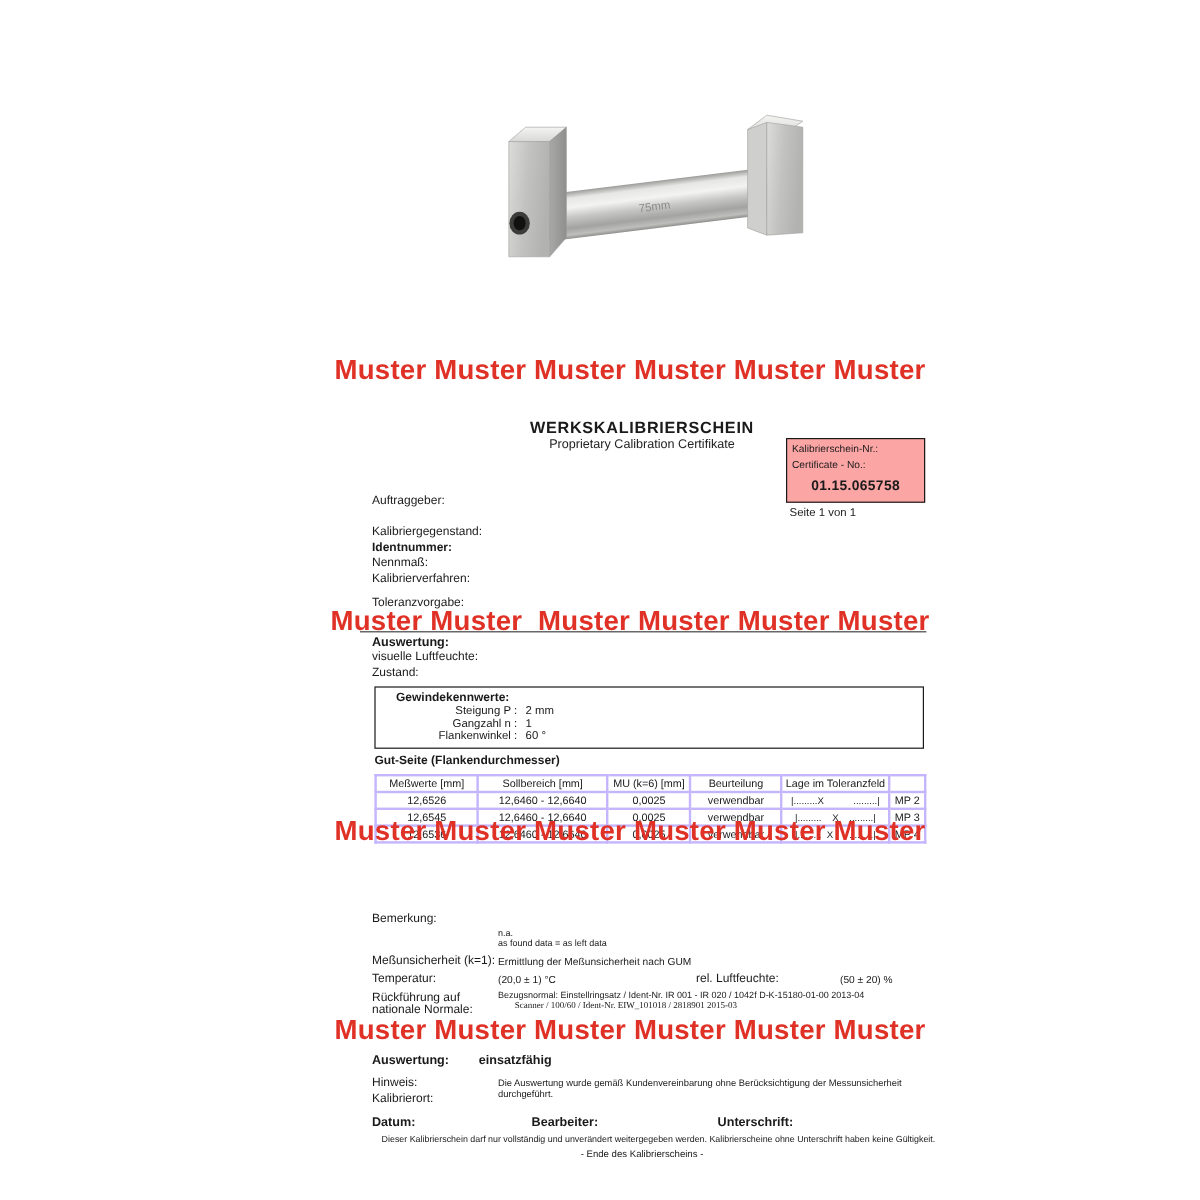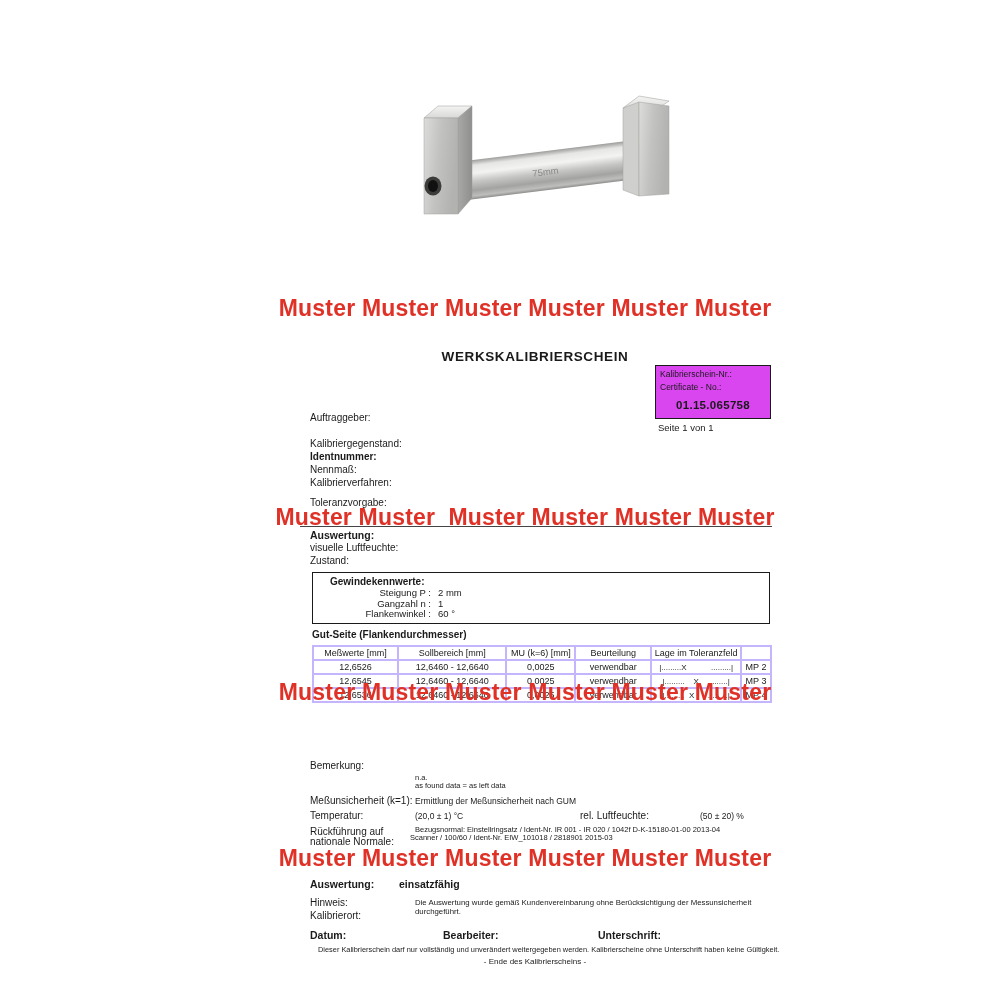--- a/index.html
+++ b/index.html
@@ -10,21 +10,21 @@
   .abs{position:absolute;}
   
   .watermark{
     left:265px;width:520px;text-align:center;
     font-weight:bold;font-size:23px;line-height:25px;letter-spacing:0.2px;
     white-space:pre;z-index:6;
   }
   
   .doc-title{left:280px;width:510px;text-align:center;font-size:13.5px;font-weight:bold;letter-spacing:0.6px;}
   .doc-subtitle{left:280px;width:510px;text-align:center;font-size:10.5px;color:#222;}
-  .cert-box{left:655px;top:365px;width:114px;height:52px;border:1.5px solid #1a1a1a;background:#d946ef;z-index:2;}
+  .cert-box{left:655px;top:365px;width:114px;height:52px;border:1.5px solid #1a1a1a;background:#fca5a5;z-index:2;}
   .cert-box .lbl{font-size:8.5px;line-height:10px;margin:3px 0 0 4px;}
   .cert-box .num{font-size:11.5px;font-weight:bold;text-align:center;margin-top:7px;letter-spacing:0.3px;}
   .page-info{left:658px;top:422px;font-size:9.5px;}
   
   .t10{font-size:10px;line-height:12px;}
   .t10b{font-size:10.5px;line-height:12px;font-weight:bold;}
   .t85{font-size:8.5px;line-height:10px;}
   .t75{font-size:7.5px;line-height:8.5px;}
   .hr1{left:300px;top:526px;width:472px;border-top:1.2px solid #444;height:0;}
   
@@ -98,20 +98,21 @@
       <polygon points="227,14 257,18 257,106 227,108" fill="url(#blockFront)" stroke="#a0a09e" stroke-width="0.5"></polygon>
     </g>
   </svg>
 
   <div class="abs watermark" style="top: 296px; color: rgb(224, 49, 39);">Muster Muster Muster Muster Muster Muster</div>
   <div class="abs watermark" style="top: 505px; color: rgb(224, 49, 39);">Muster Muster  Muster Muster Muster Muster</div>
   <div class="abs watermark" style="top: 680px; color: rgb(224, 49, 39);">Muster Muster Muster Muster Muster Muster</div>
   <div class="abs watermark" style="top: 846px; color: rgb(224, 49, 39);">Muster Muster Muster Muster Muster Muster</div>
 
   <div class="abs doc-title" style="top:349px;">WERKSKALIBRIERSCHEIN</div>
+  <div class="abs doc-subtitle" style="top:364px;">Proprietary Calibration Certifikate</div>
 
   <div class="abs cert-box">
     <div class="lbl">Kalibrierschein-Nr.:</div>
     <div class="lbl">Certificate - No.:</div>
     <div class="num">01.15.065758</div>
   </div>
   <div class="abs page-info">Seite 1 von 1</div>
 
   <div class="abs t10" style="left:310px;top:412px;">Auftraggeber:</div>
   <div class="abs t10" style="left:310px;top:438px;">Kalibriergegenstand:</div>
@@ -195,21 +196,21 @@
   <div class="abs t85" style="left:415px;top:796px;">Ermittlung der Meßunsicherheit nach GUM</div>
 
   <div class="abs t10" style="left:310px;top:810px;">Temperatur:</div>
   <div class="abs t85" style="left:415px;top:811px;">(20,0 ± 1) °C</div>
   <div class="abs t10" style="left:580px;top:810px;">rel. Luftfeuchte:</div>
   <div class="abs t85" style="left:700px;top:811px;">(50 ± 20) %</div>
 
   <div class="abs t10" style="left:310px;top:826px;">Rückführung auf</div>
   <div class="abs t10" style="left:310px;top:836px;">nationale Normale:</div>
   <div class="abs t75" style="left:415px;top:826px;">Bezugsnormal: Einstellringsatz / Ident-Nr. IR 001 - IR 020 / 1042f D-K-15180-01-00 2013-04</div>
-  <div class="abs t75" style="left:410px;top:834px;">Scanner / 100/60 / Ident-Nr. EIW_101018 / 2818901 2015-03</div>
+  <div class="abs t75" style="left:429px;top:834px;font-family:Liberation Serif, serif;">Scanner / 100/60 / Ident-Nr. EIW_101018 / 2818901 2015-03</div>
 
   <div class="abs t10b" style="left:310px;top:878px;">Auswertung:</div>
   <div class="abs t10b" style="left:399px;top:878px;">einsatzfähig</div>
 
   <div class="abs t10" style="left:310px;top:897px;">Hinweis:</div>
   <div class="abs" style="left:415px;top:898px;font-size:7.8px;width:370px;">Die Auswertung wurde gemäß Kundenvereinbarung ohne Berücksichtigung der Messunsicherheit durchgeführt.</div>
   <div class="abs t10" style="left:310px;top:910px;">Kalibrierort:</div>
 
   <div class="abs t10b" style="left:310px;top:929px;">Datum:</div>
   <div class="abs t10b" style="left:443px;top:929px;">Bearbeiter:</div>

